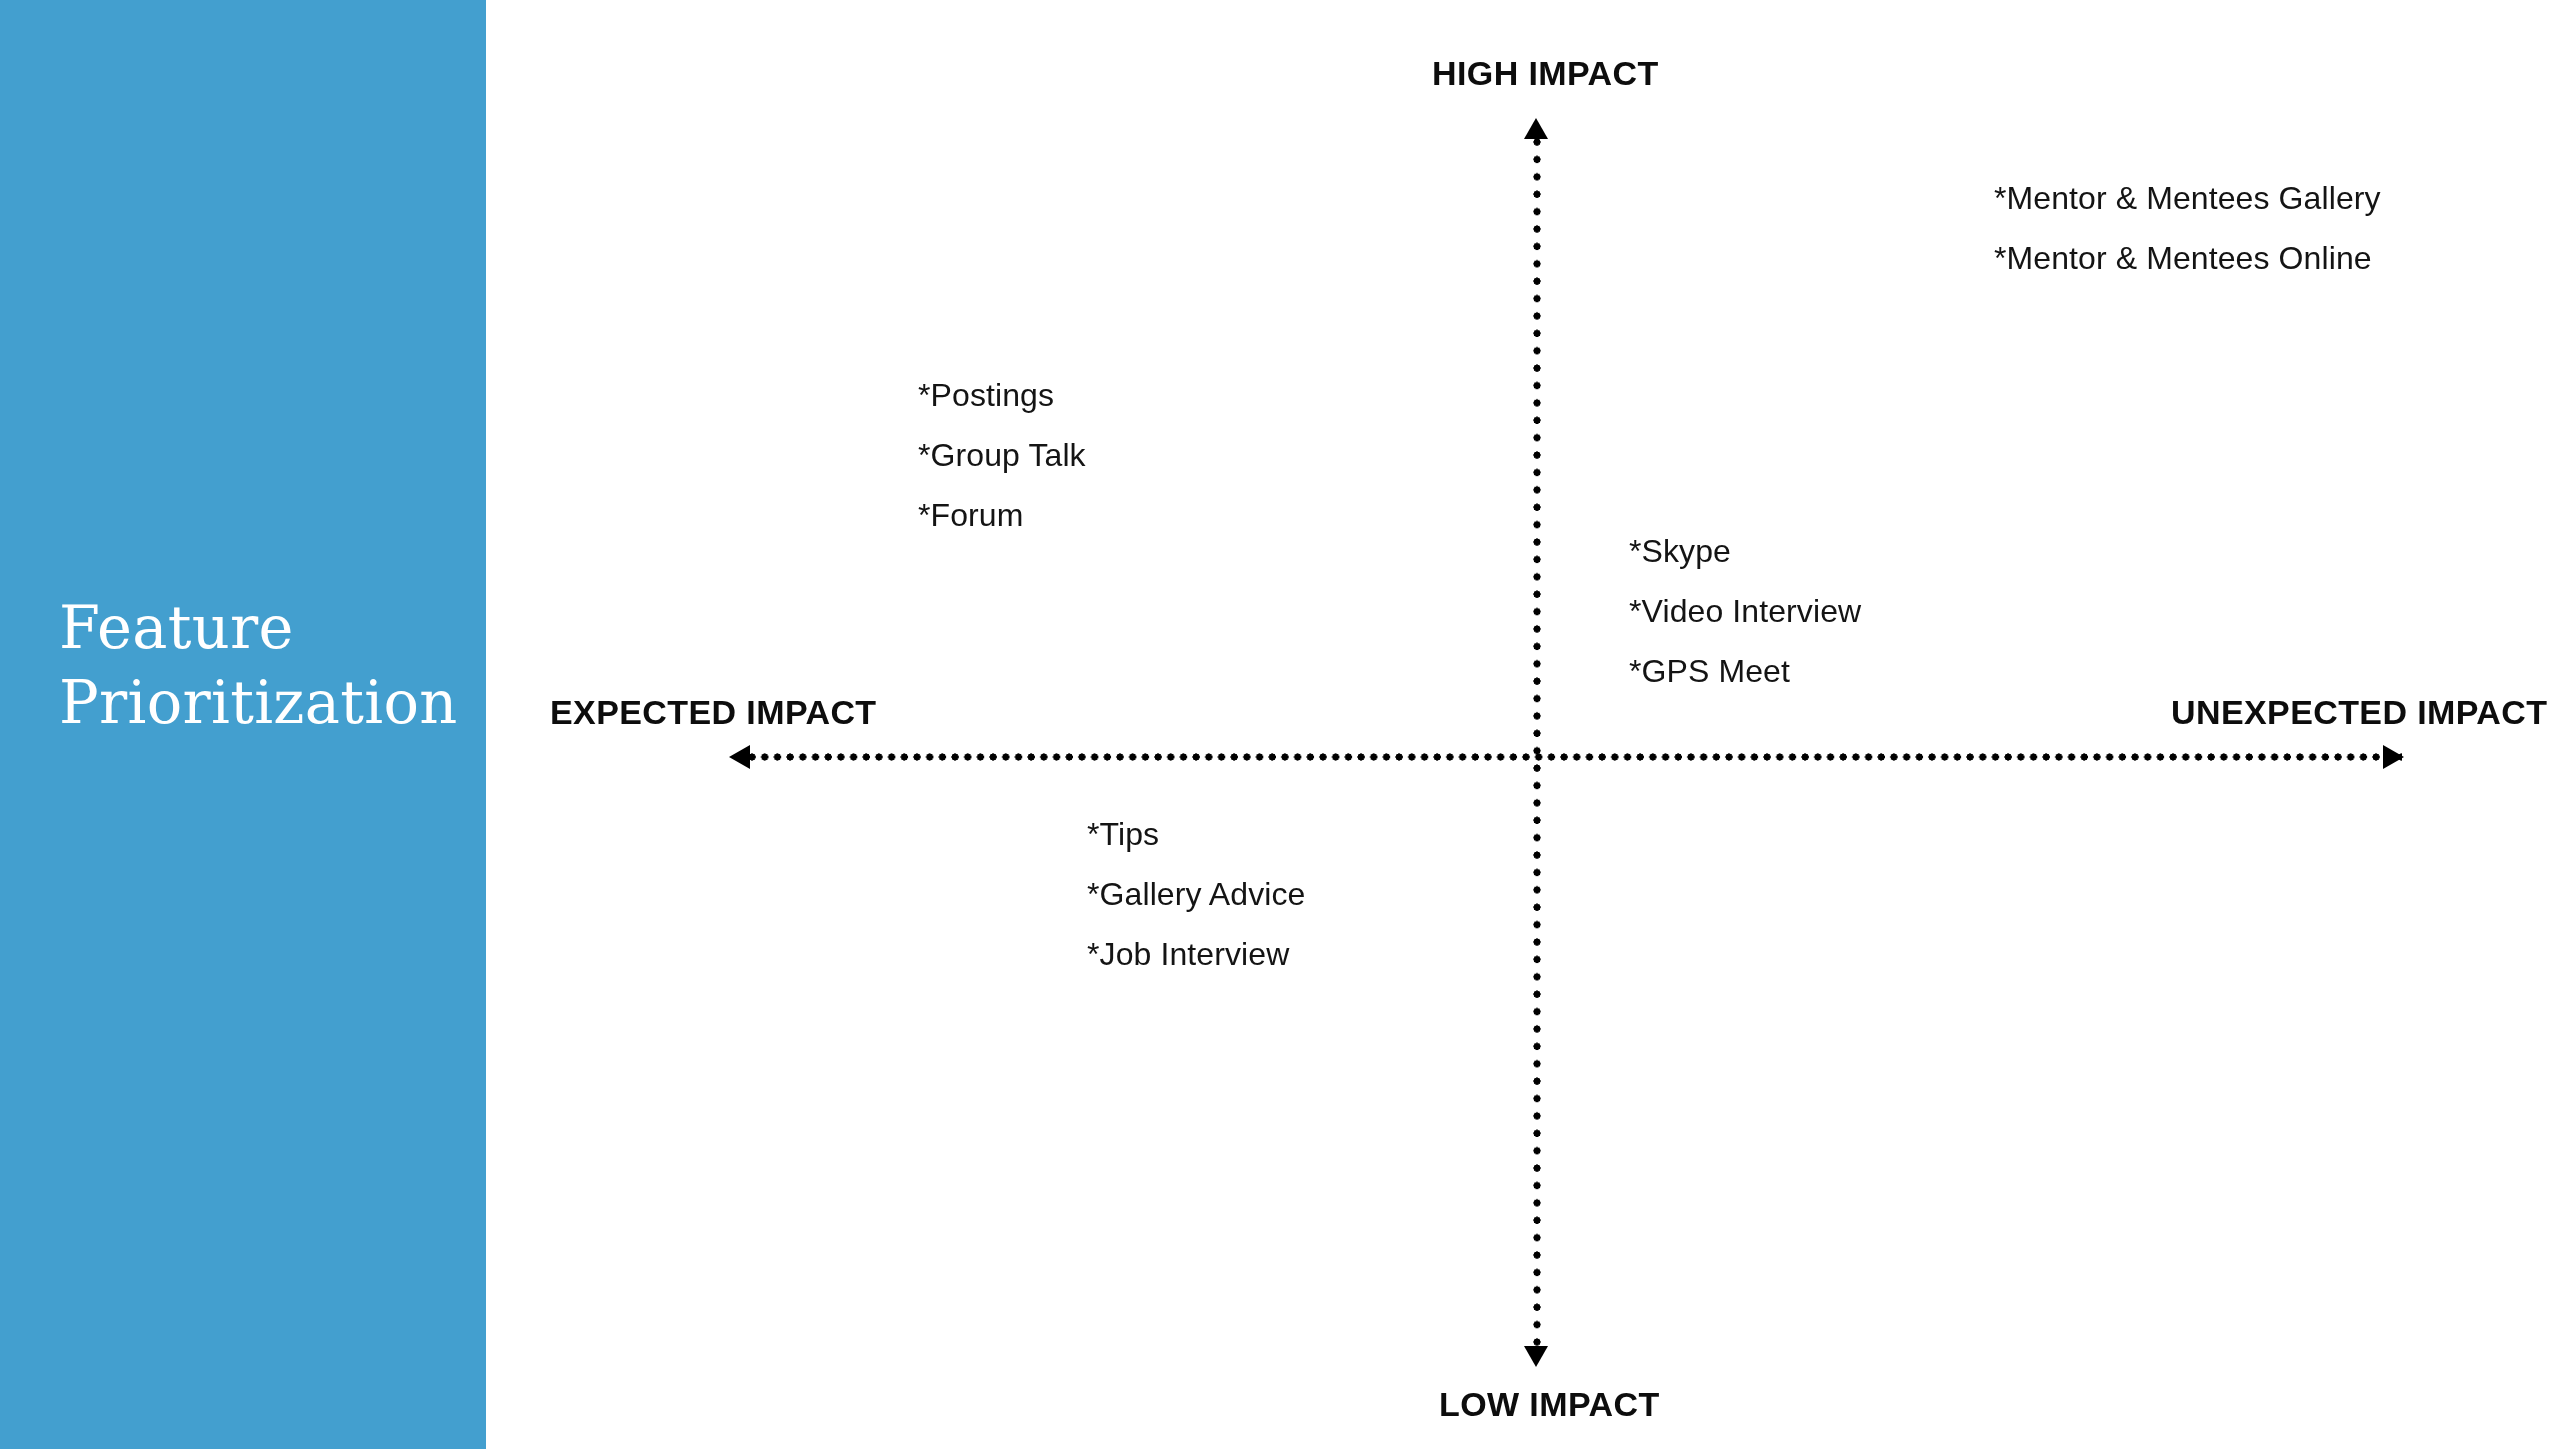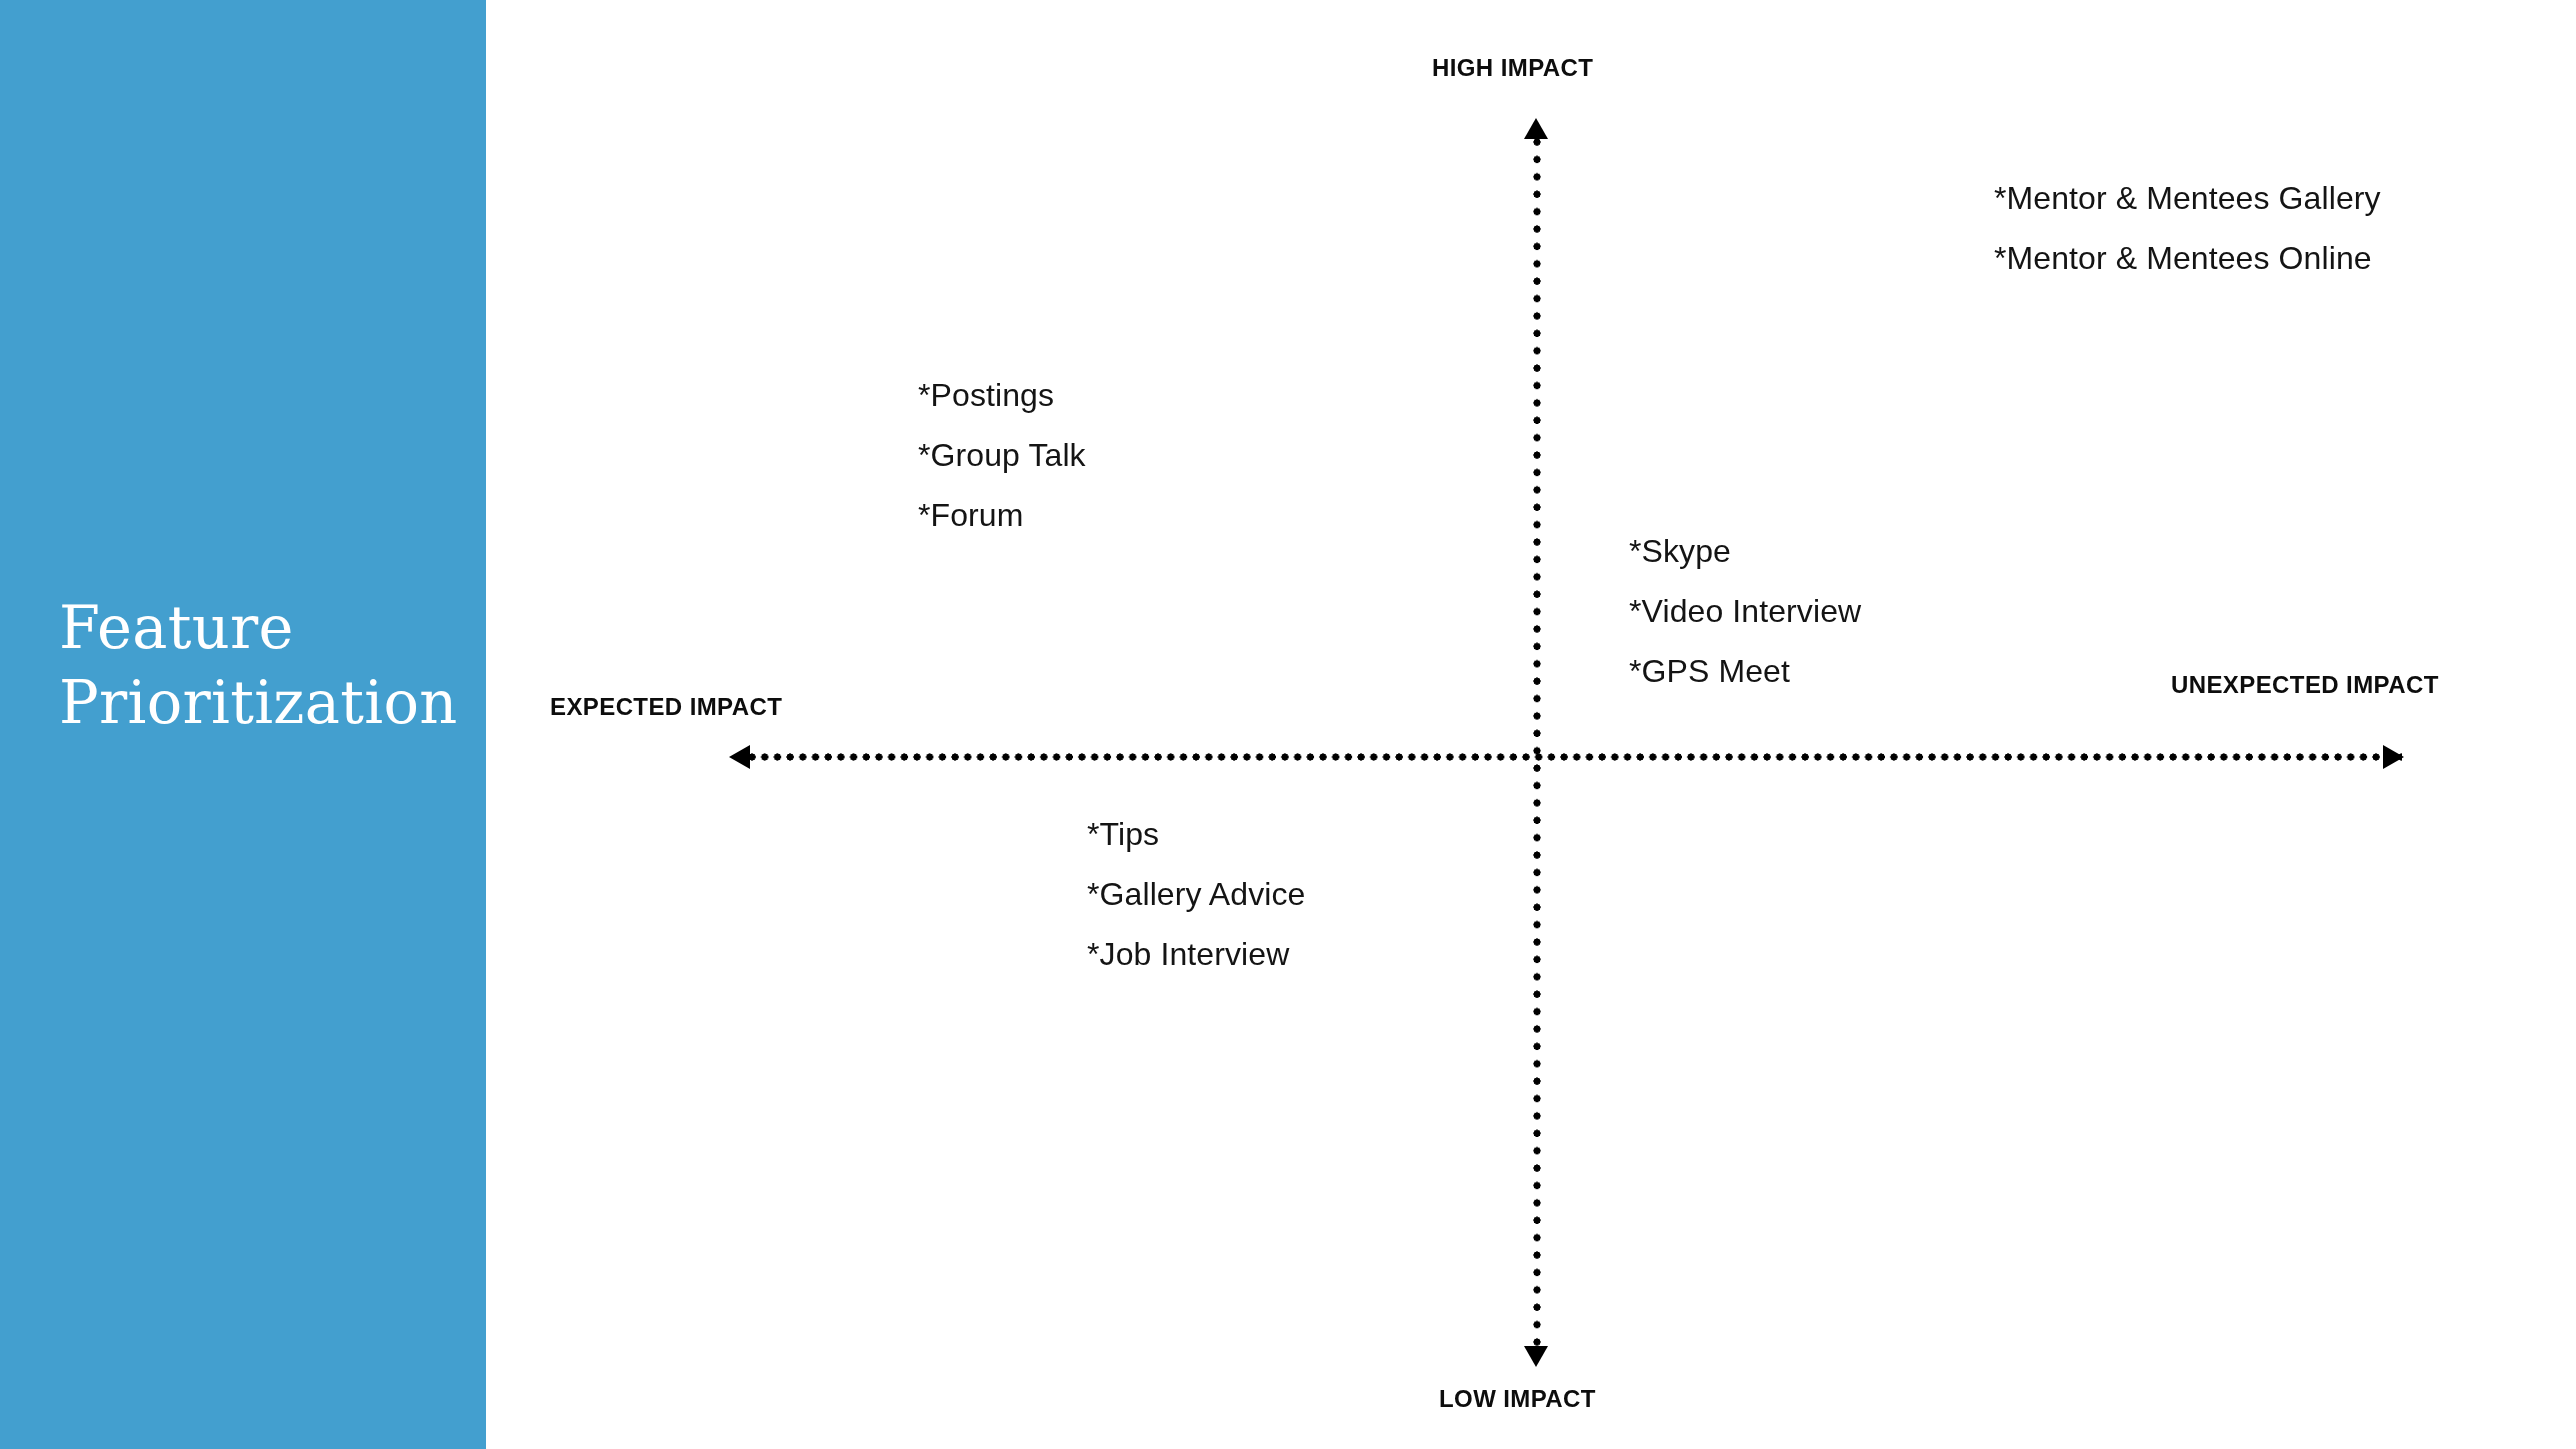--- a/index.html
+++ b/index.html
@@ -101,29 +101,29 @@
     border-top: 12.7px solid transparent;
     border-bottom: 12.7px solid transparent;
     border-left: 21.5px solid #000;
   }
 
   
   .axis-label {
     position: absolute;
     font-family: "Liberation Sans", sans-serif;
     font-weight: 700;
-    font-size: 24px;
+    font-size: 34px;
     letter-spacing: 0.4px;
     color: #0d0d0d;
     white-space: nowrap;
   }
   .label-high   { left: 1432px; top: 54px; }
   .label-low    { left: 1439px; top: 1385px; text-align: center; }
   .label-expected   { left: 550px;  top: 693px; }
-  .label-unexpected { left: 2171px; top: 671px; }
+  .label-unexpected { left: 2171px; top: 693px; }
 
   
   .feature-group {
     position: absolute;
     white-space: nowrap;
   }
   .feature-item {
     font-family: "Liberation Sans", sans-serif;
     font-weight: 400;
     font-size: 32px;

